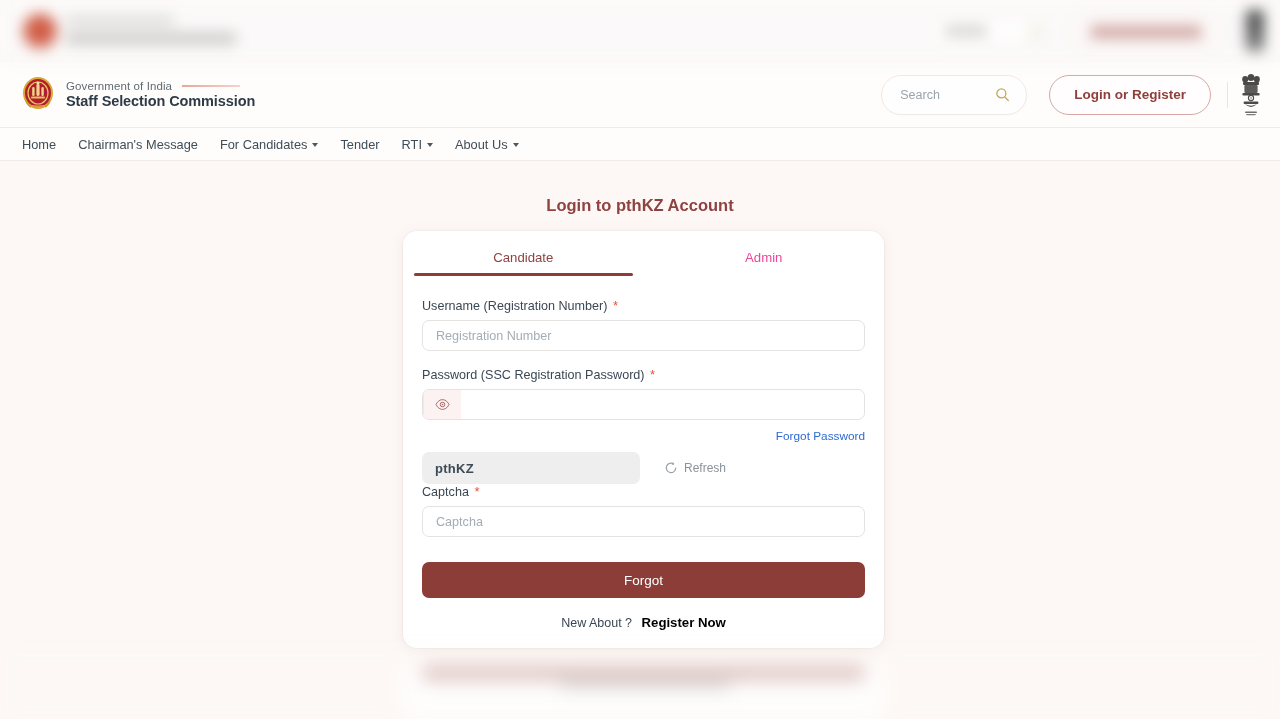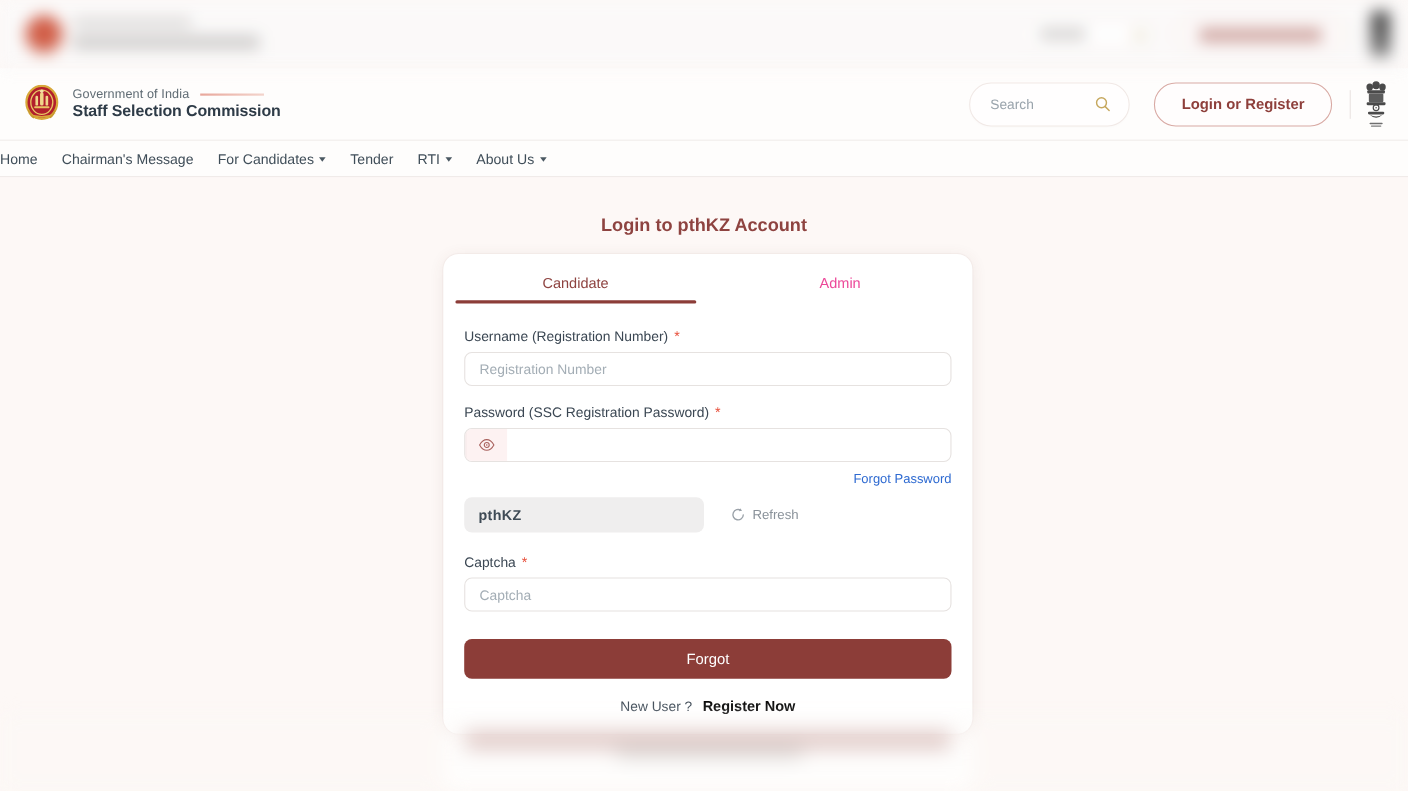--- a/index.html
+++ b/index.html
@@ -151,20 +151,21 @@
   .natl-emblem { width: 22px; height: 46px; }
 
   
   .nav-bar {
     position: absolute;
     top: 128px; left: 0;
     width: 1280px; height: 33px;
     background: #fefdfc;
     border-bottom: 1px solid #f0ebe9;
     display: flex; align-items: center;
+    padding-left: 22px;
     z-index: 3;
   }
   .nav-item {
     display: flex; align-items: center; gap: 5px;
     font-size: 12.8px; color: #3f4d58;
     margin-right: 22px;
     cursor: pointer; white-space: nowrap;
   }
   .caret {
     width: 0; height: 0;
@@ -282,21 +283,21 @@
   .refresh-btn {
     display: flex; align-items: center; gap: 6px;
     margin-left: 18px;
     font-size: 12px; color: #8a929a;
     cursor: pointer;
     background: none; border: 0;
     font-family: "Liberation Sans", sans-serif;
   }
   .refresh-icon { width: 14px; height: 14px; }
 
-  .captcha-label { margin-top: 19px; }
+  .captcha-label { }
 
   .submit-btn {
     width: 100%; height: 36px;
     margin-top: 25px;
     border: 0; border-radius: 7px;
     background: #8c3d38;
     color: #fff; font-size: 13.5px;
     cursor: pointer;
     font-family: "Liberation Sans", sans-serif;
   }
@@ -501,21 +502,21 @@
 
         <div class="field-label captcha-label">
           <span>Captcha</span>
           <span class="req">*</span>
         </div>
         <input class="text-input" type="text" placeholder="Captcha" style="">
 
         <button type="submit" class="submit-btn">Forgot</button>
 
         <div class="newuser-row">
-          <span>New User ?</span>
+          <span>New About ?</span>
           <a class="register-link">Register Now</a>
         </div>
       </form>
     </section>
   </main>
 
   <div class="ghost-bottom">
     <div class="gb-card"></div>
     <div class="gb-btn"></div>
     <div class="gb-txt"></div>

